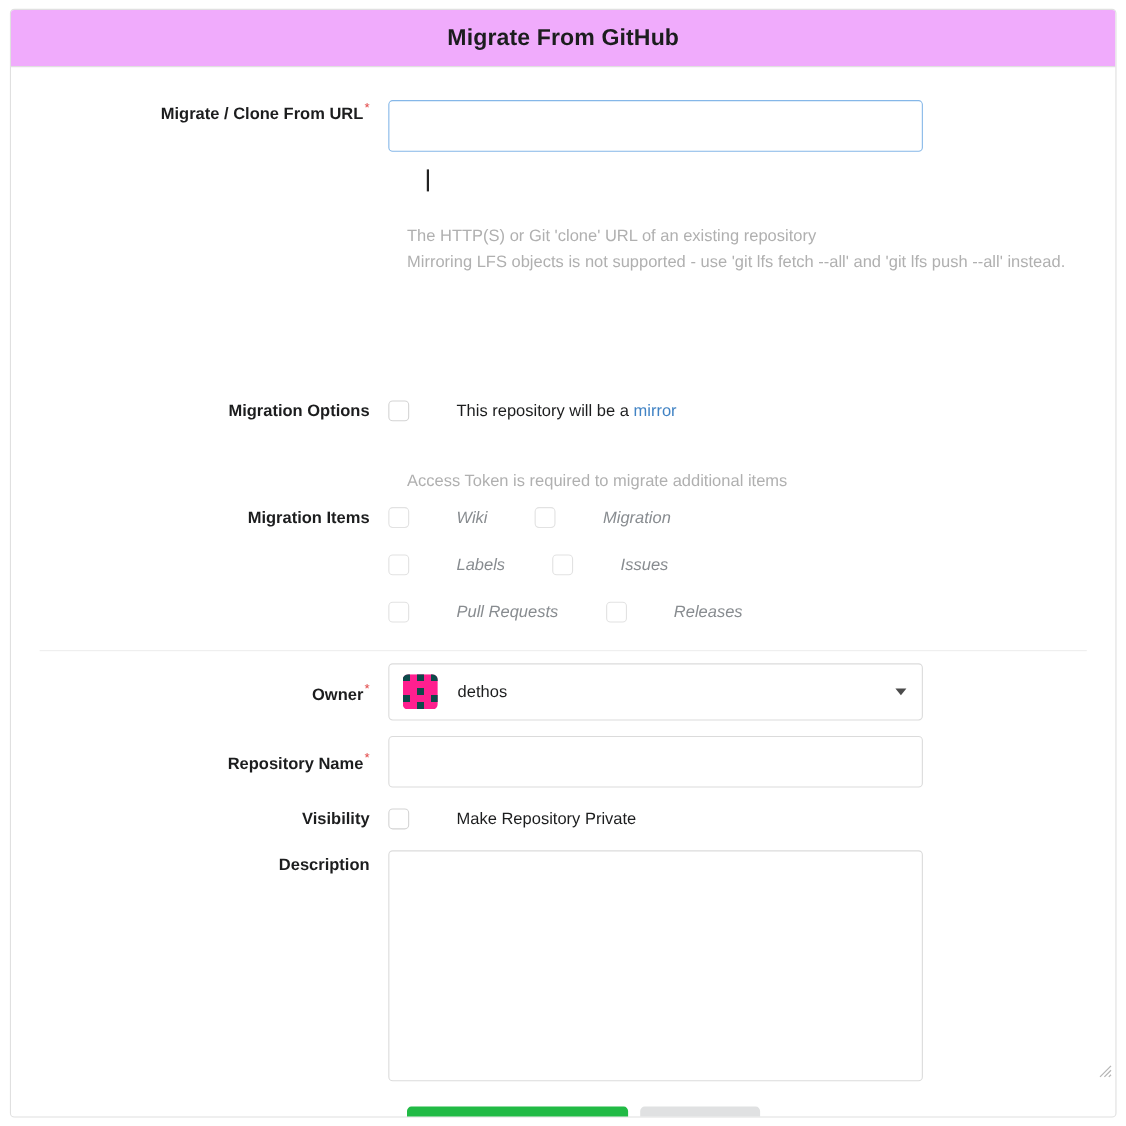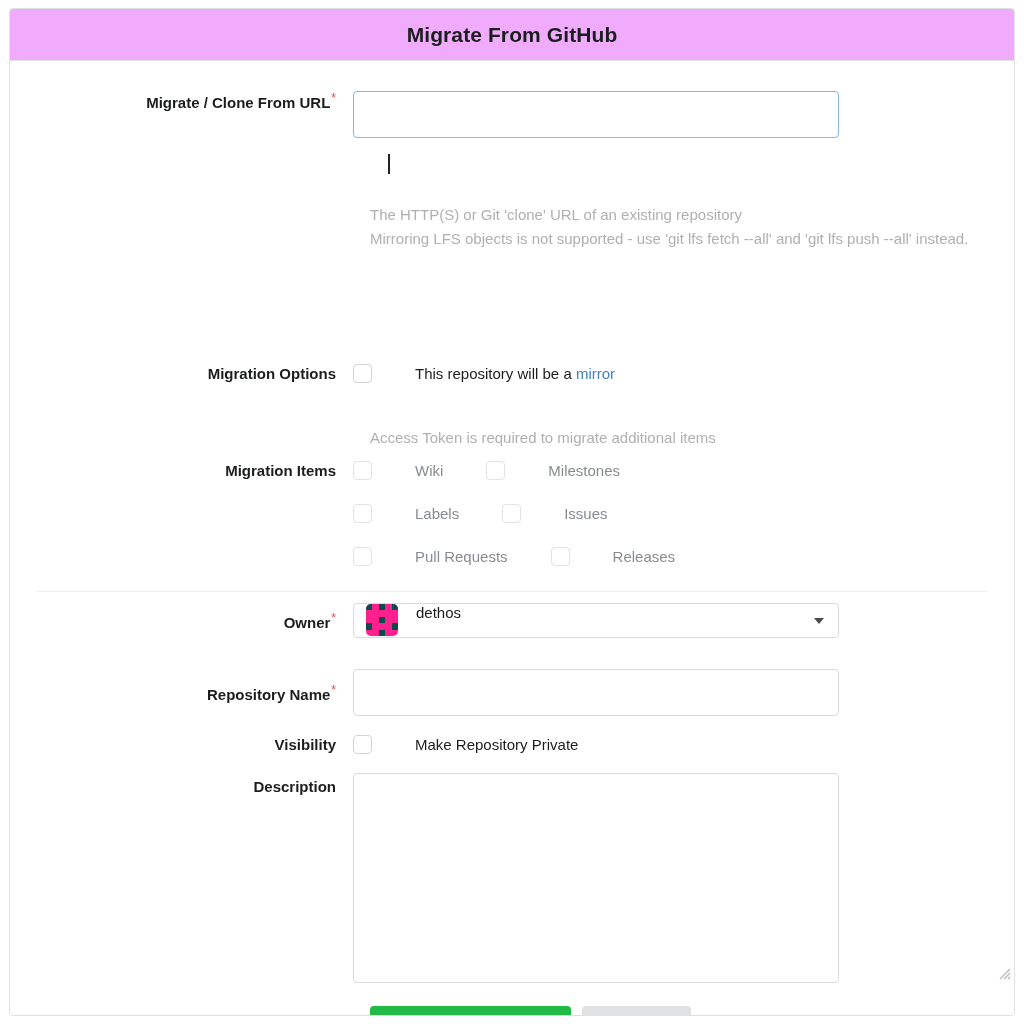--- a/index.html
+++ b/index.html
@@ -118,21 +118,21 @@
     display: flex;
     align-items: center;
     gap: 32px;
   }
   .cb-label {
     font-size: 15px;
     color: #1c1d1e;
     margin-left: 11px;
     white-space: nowrap;
   }
-  .cb-label.muted { color: #888c90; }
+  .cb-label.muted { color: #888c90; font-style: italic; }
   .link { color: #4183c4; }
 
   .helpmark {
     width: 20px; height: 20px;
     border-radius: 50%;
     border: 1.5px solid #4a90d9;
     color: #4a90d9;
     font-size: 13px;
     line-height: 17px;
     text-align: center;
@@ -144,26 +144,26 @@
     position: absolute;
     left: 26px;
     width: 952px;
     height: 1px;
     background: #eeeeee;
     border: 0;
   }
 
   .select-box {
     width: 486px;
-    height: 35px;
+    height: 52px;
     border: 1px solid #dbdbdb;
     border-radius: 4px;
     background: #fff;
     display: flex;
-    align-items: flex-start;
+    align-items: center;
     padding: 0 12px;
     position: relative;
   }
   .avatar {
     width: 32px; height: 32px;
     border-radius: 5px;
     flex: 0 0 32px;
     overflow: hidden;
   }
   .select-text {
@@ -261,21 +261,21 @@
     <div class="pos help-text" style="left:360px;top:365px;width:700px;">Access Token is required to migrate additional items</div>
 
     <div class="field pos" style="left:0;top:400px;width:1004px;align-items:flex-start;">
       <div class="field-label" style="padding-top:1px;">Migration Items</div>
       <div class="field-control">
 
         <div class="cbrow" style="margin-bottom:24px;">
           <span class="checkbox disabled"></span>
           <span class="cb-label muted">Wiki</span>
           <span class="checkbox disabled" style="margin-left:11px;"></span>
-          <span class="cb-label muted">Milestones</span>
+          <span class="cb-label muted">Migration</span>
         </div>
 
         <div class="cbrow" style="margin-bottom:24px;">
           <span class="checkbox disabled"></span>
           <span class="cb-label muted">Labels</span>
           <span class="checkbox disabled" style="margin-left:11px;"></span>
           <span class="cb-label muted">Issues</span>
         </div>
 
         <div class="cbrow">

